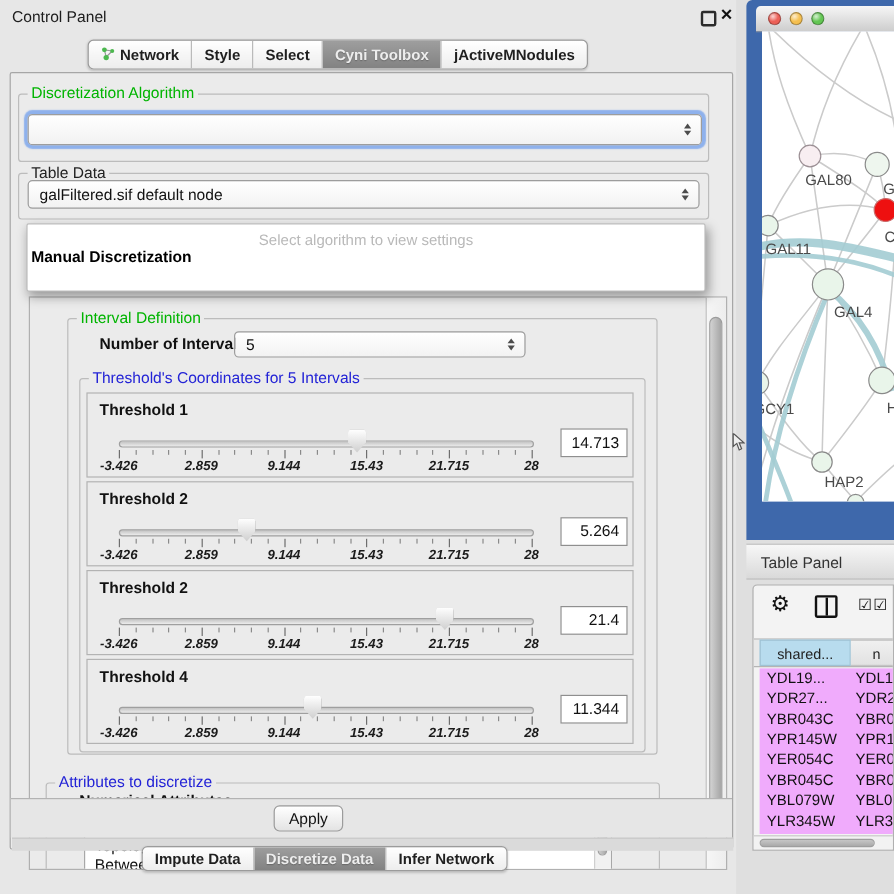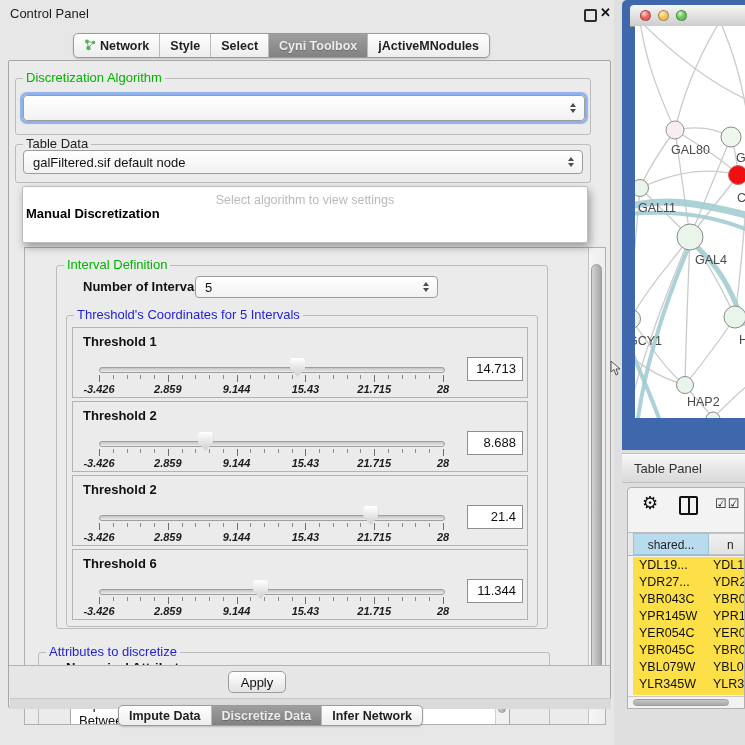--- a/index.html
+++ b/index.html
@@ -106,21 +106,21 @@
   .gear{position:absolute;left:14px;top:5px;font-size:18px;color:#111;line-height:20px;}
   .col-icon{position:absolute;left:51px;top:8px;width:15px;height:15px;border:2px solid #111;border-radius:2px;
             background:linear-gradient(#111,#111) 50% 0/2px 100% no-repeat;}
   .checks{position:absolute;left:87px;top:8px;font-size:13px;color:#111;letter-spacing:1px;}
   .tp-header{position:absolute;left:0px;top:44px;width:118px;height:24px;border-top:1px solid #bdbdbd;
              border-bottom:1px solid #b4b4b4;box-sizing:border-box;background:#e9e9e9;}
   .hcell{position:absolute;top:0;height:22px;line-height:22px;font-size:12px;color:#222;box-sizing:border-box;}
   .hcell.c1{left:5px;width:76px;background:#b8dcee;border:1px solid #9fc2d4;text-align:center;}
   .hcell.c2{left:81px;width:60px;background:linear-gradient(#f0f0f0,#e2e2e2);border:1px solid #c4c4c4;
             border-left:none;padding-left:18px;}
-  .tp-rows{position:absolute;left:5px;top:69px;width:113px;height:138px;background:#fde047;overflow:hidden;}
+  .tp-rows{position:absolute;left:5px;top:69px;width:113px;height:138px;background:#f0abfc;overflow:hidden;}
   .tp-row{position:relative;height:17px;line-height:17px;font-size:12.5px;color:#111;white-space:nowrap;}
   .cell1{position:absolute;left:6px;}
   .cell2{position:absolute;left:80px;}
   .hscroll{position:absolute;left:0px;top:208px;width:118px;height:12px;background:#f2f2f2;
            border-top:1px solid #c9c9c9;box-sizing:border-box;}
   .hthumb{position:absolute;left:5px;top:2px;width:96px;height:7px;border-radius:4px;
           background:linear-gradient(#c6c6c6,#aaaaaa);border:1px solid #9e9e9e;box-sizing:border-box;}
 </style>
 </head>
 <body>
@@ -275,21 +275,21 @@
                 <div class="tick minor" style="left: 316.48px;"></div>
                 <div class="tick minor" style="left: 330.24px;"></div>
                 <div class="tick major" style="left: 344px;"></div>
               </div>
               <div class="tick-label" style="left: 26px;">-3.426</div>
               <div class="tick-label" style="left: 94.8px;">2.859</div>
               <div class="tick-label" style="left: 163.6px;">9.144</div>
               <div class="tick-label" style="left: 232.4px;">15.43</div>
               <div class="tick-label" style="left: 301.2px;">21.715</div>
               <div class="tick-label" style="left: 370px;">28</div>
-              <div class="val-field">8.688</div>
+              <div class="val-field">5.264</div>
             </div>
             <div class="th-row" style="top: 227px;">
               <div class="th-label">Threshold 2</div>
               <div class="track"></div>
               <div class="handle" style="left: 290.254px;"></div>
               <div class="ticks">
                 <div class="tick major" style="left: 0px;"></div>
                 <div class="tick minor" style="left: 13.76px;"></div>
                 <div class="tick minor" style="left: 27.52px;"></div>
                 <div class="tick minor" style="left: 41.28px;"></div>
@@ -318,21 +318,21 @@
               </div>
               <div class="tick-label" style="left: 26px;">-3.426</div>
               <div class="tick-label" style="left: 94.8px;">2.859</div>
               <div class="tick-label" style="left: 163.6px;">9.144</div>
               <div class="tick-label" style="left: 232.4px;">15.43</div>
               <div class="tick-label" style="left: 301.2px;">21.715</div>
               <div class="tick-label" style="left: 370px;">28</div>
               <div class="val-field">21.4</div>
             </div>
             <div class="th-row" style="top: 301px;">
-              <div class="th-label">Threshold 6</div>
+              <div class="th-label">Threshold 4</div>
               <div class="track"></div>
               <div class="handle" style="left: 180.178px;"></div>
               <div class="ticks">
                 <div class="tick major" style="left: 0px;"></div>
                 <div class="tick minor" style="left: 13.76px;"></div>
                 <div class="tick minor" style="left: 27.52px;"></div>
                 <div class="tick minor" style="left: 41.28px;"></div>
                 <div class="tick minor" style="left: 55.04px;"></div>
                 <div class="tick major" style="left: 68.8px;"></div>
                 <div class="tick minor" style="left: 82.56px;"></div>

